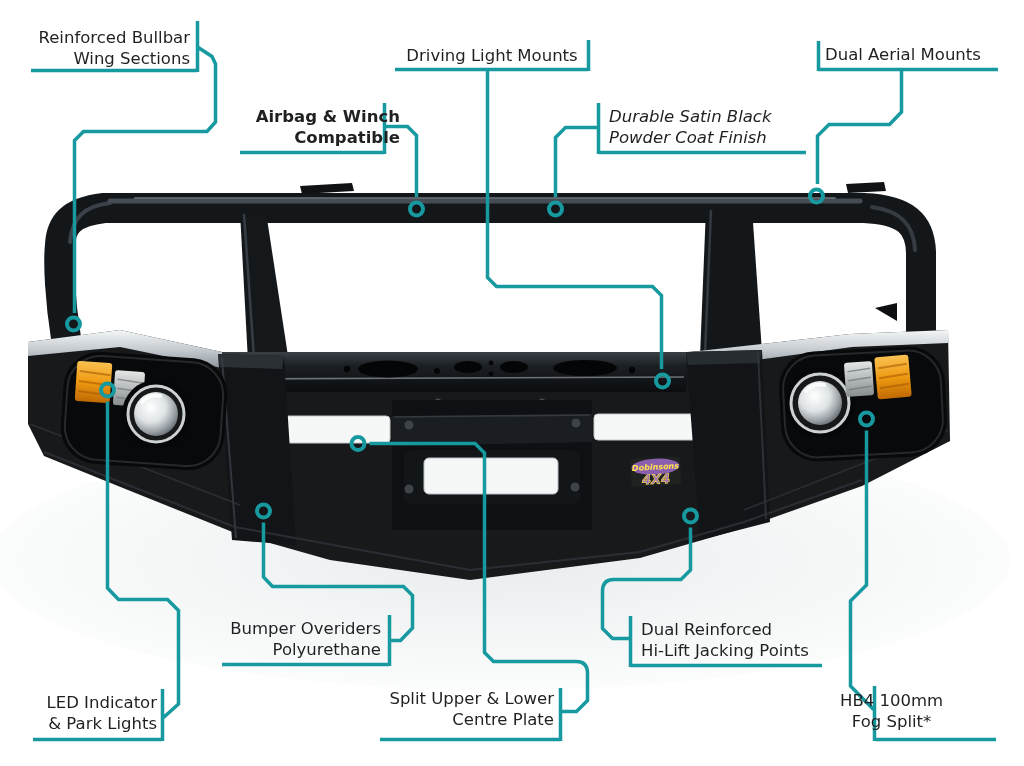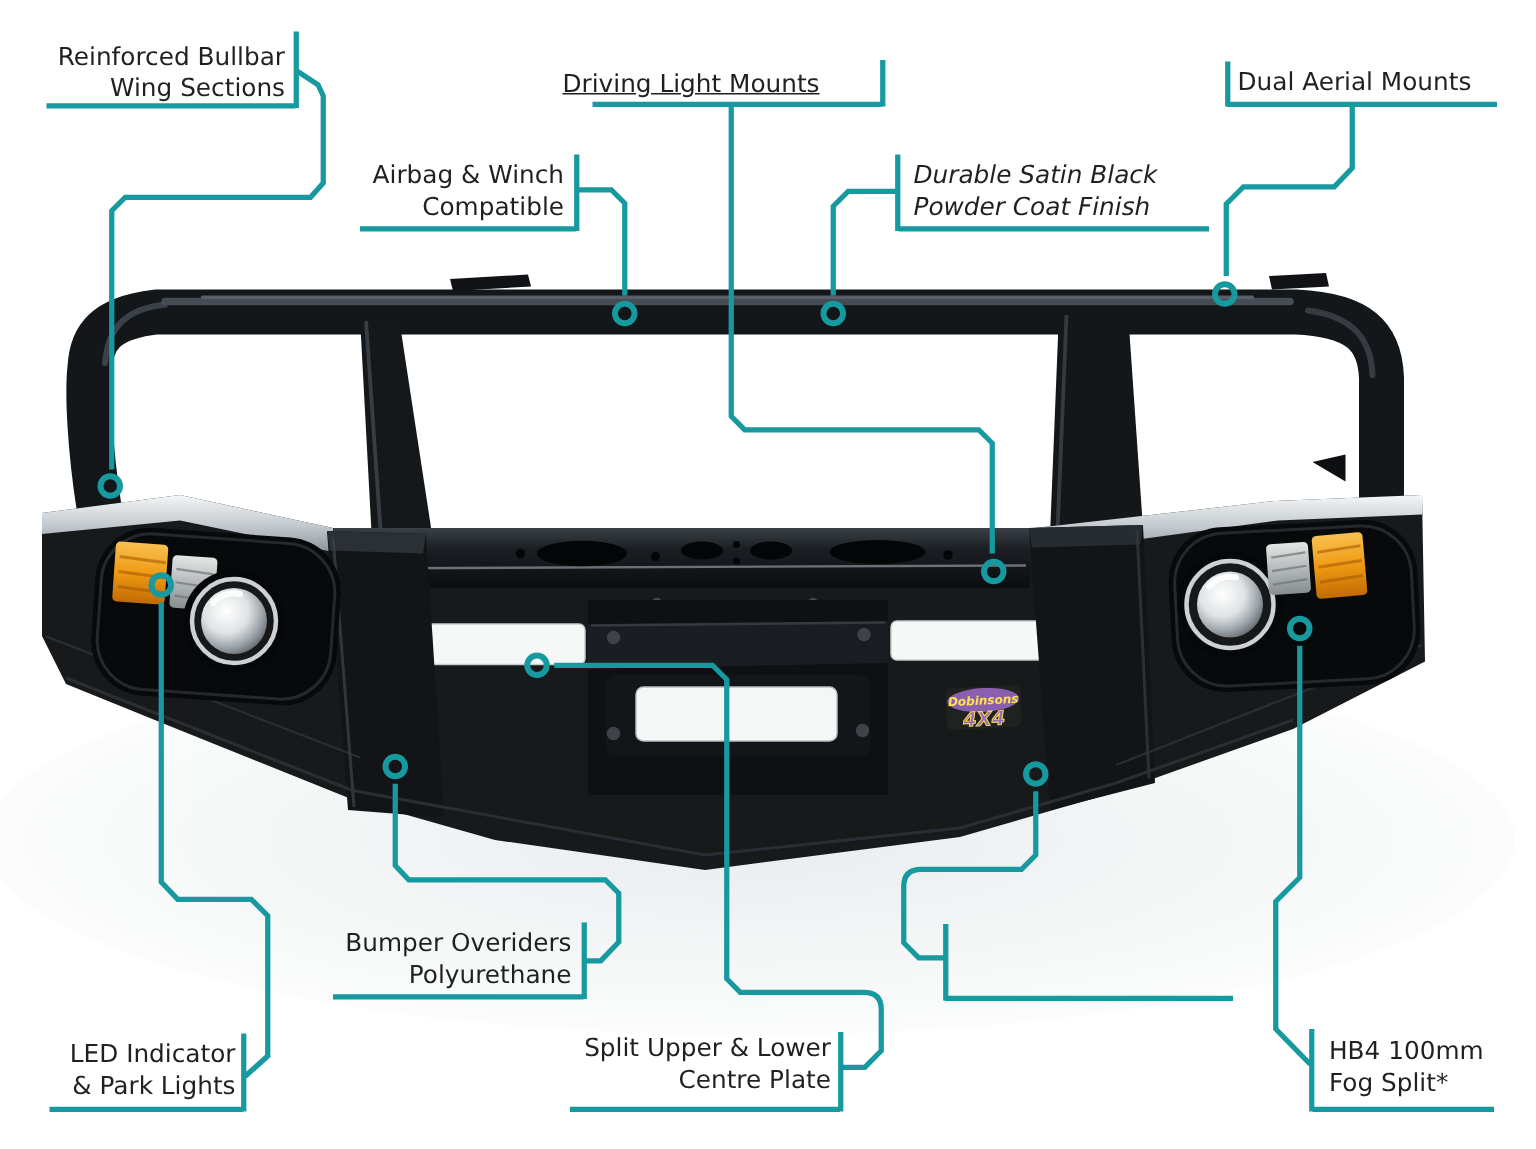--- a/index.html
+++ b/index.html
@@ -17,21 +17,21 @@
   #scene{position:absolute;left:0;top:0;}
   .lead{stroke:var(--leader-line);stroke-width:3.5;fill:none;stroke-linejoin:miter;stroke-linecap:butt;}
   .dot{stroke:var(--leader-line);stroke-width:4;fill:none;}
   .callout{
     position:absolute;color:var(--label-text);
     font-size:16.5px;line-height:21px;letter-spacing:0;
     white-space:nowrap;
   }
   .callout span{display:block;}
   .ta-r{text-align:right;}
-  .ta-c{text-align:left;text-decoration:underline;}
+  .ta-c{text-align:center;}
   .badge-brand{font-size:8px;font-weight:bold;font-style:italic;fill:#ffe14d;}
   .badge-model{font-size:13px;font-weight:bold;font-style:italic;fill:#9a6cc0;stroke:#ffe14d;stroke-width:.6;}
 </style>
 </head>
 <body>
 
 <div id="stage">
 
   <svg id="scene" width="1024" height="766" viewBox="0 0 1024 766">
     <defs>
@@ -227,21 +227,21 @@
   </div>
 
   <div class="callout ta-c" style="top:45px;left:375px;width:234px;">
     <span>Driving Light Mounts</span>
   </div>
 
   <div class="callout" style="top:44px;left:825px;">
     <span>Dual Aerial Mounts</span>
   </div>
 
-  <div class="callout ta-r" style="top:106px;right:648px;">
+  <div class="callout ta-r" style="top:106px;right:624px;font-weight:bold;">
     <span>Airbag &amp; Winch</span>
     <span>Compatible</span>
   </div>
 
   <div class="callout" style="top:106px;left:609px;font-style:italic;">
     <span>Durable Satin Black</span>
     <span>Powder Coat Finish</span>
   </div>
 
   <div class="callout ta-r" style="top:692px;right:867px;">
@@ -252,19 +252,23 @@
   <div class="callout ta-r" style="top:618px;right:643px;">
     <span>Bumper Overiders</span>
     <span>Polyurethane</span>
   </div>
 
   <div class="callout ta-r" style="top:688px;right:470px;">
     <span>Split Upper &amp; Lower</span>
     <span>Centre Plate</span>
   </div>
 
-
-  <div class="callout" style="top:690px;left:886px;">
+  <div class="callout" style="top:619px;left:641px;">
+    <span>Dual Reinforced</span>
+    <span>Hi-Lift Jacking Points</span>
+  </div>
+
+  <div class="callout" style="top:690px;left:840px;text-align:center;">
     <span>HB4 100mm</span>
     <span>Fog Split*</span>
   </div>
 
 </div>
 
 </body></html>

